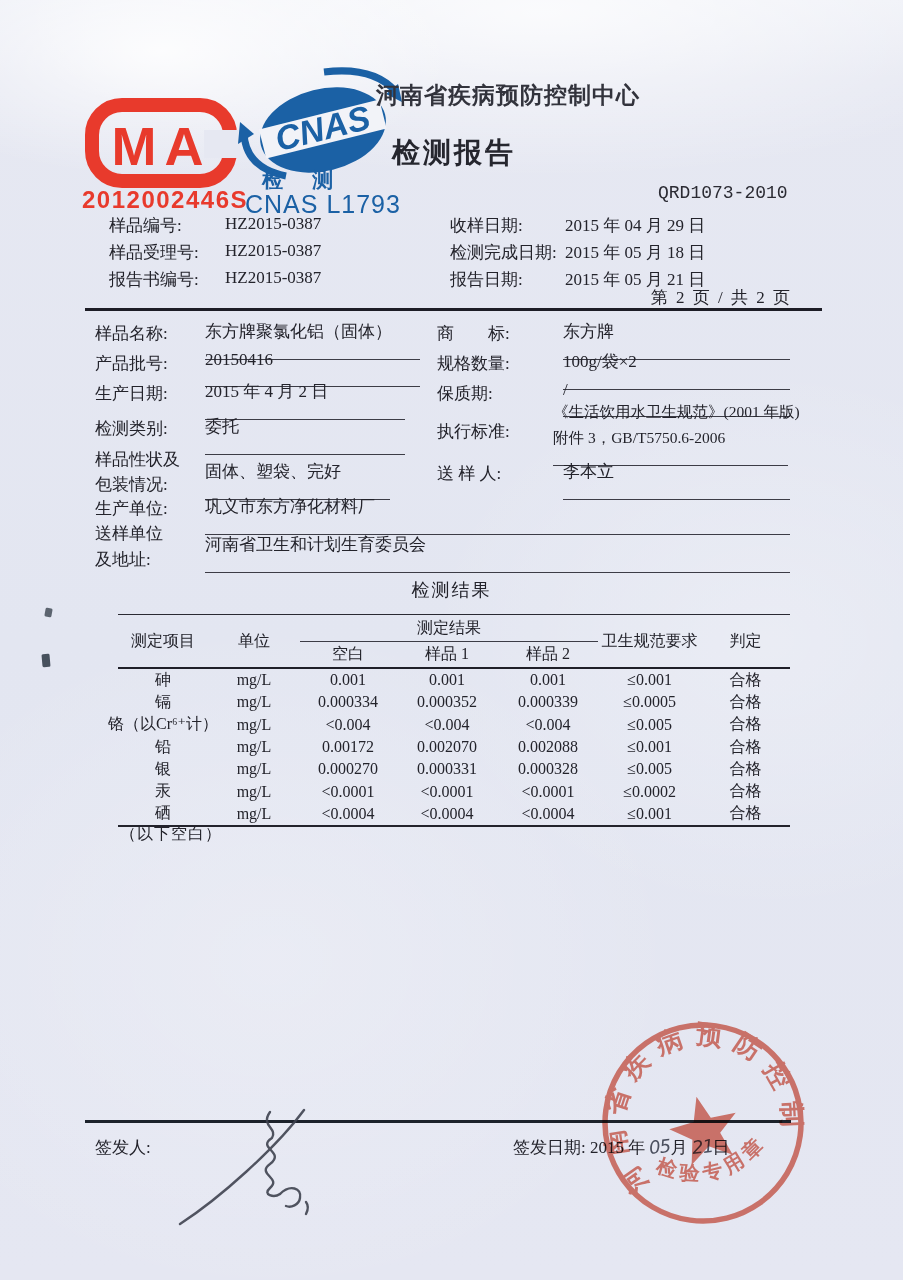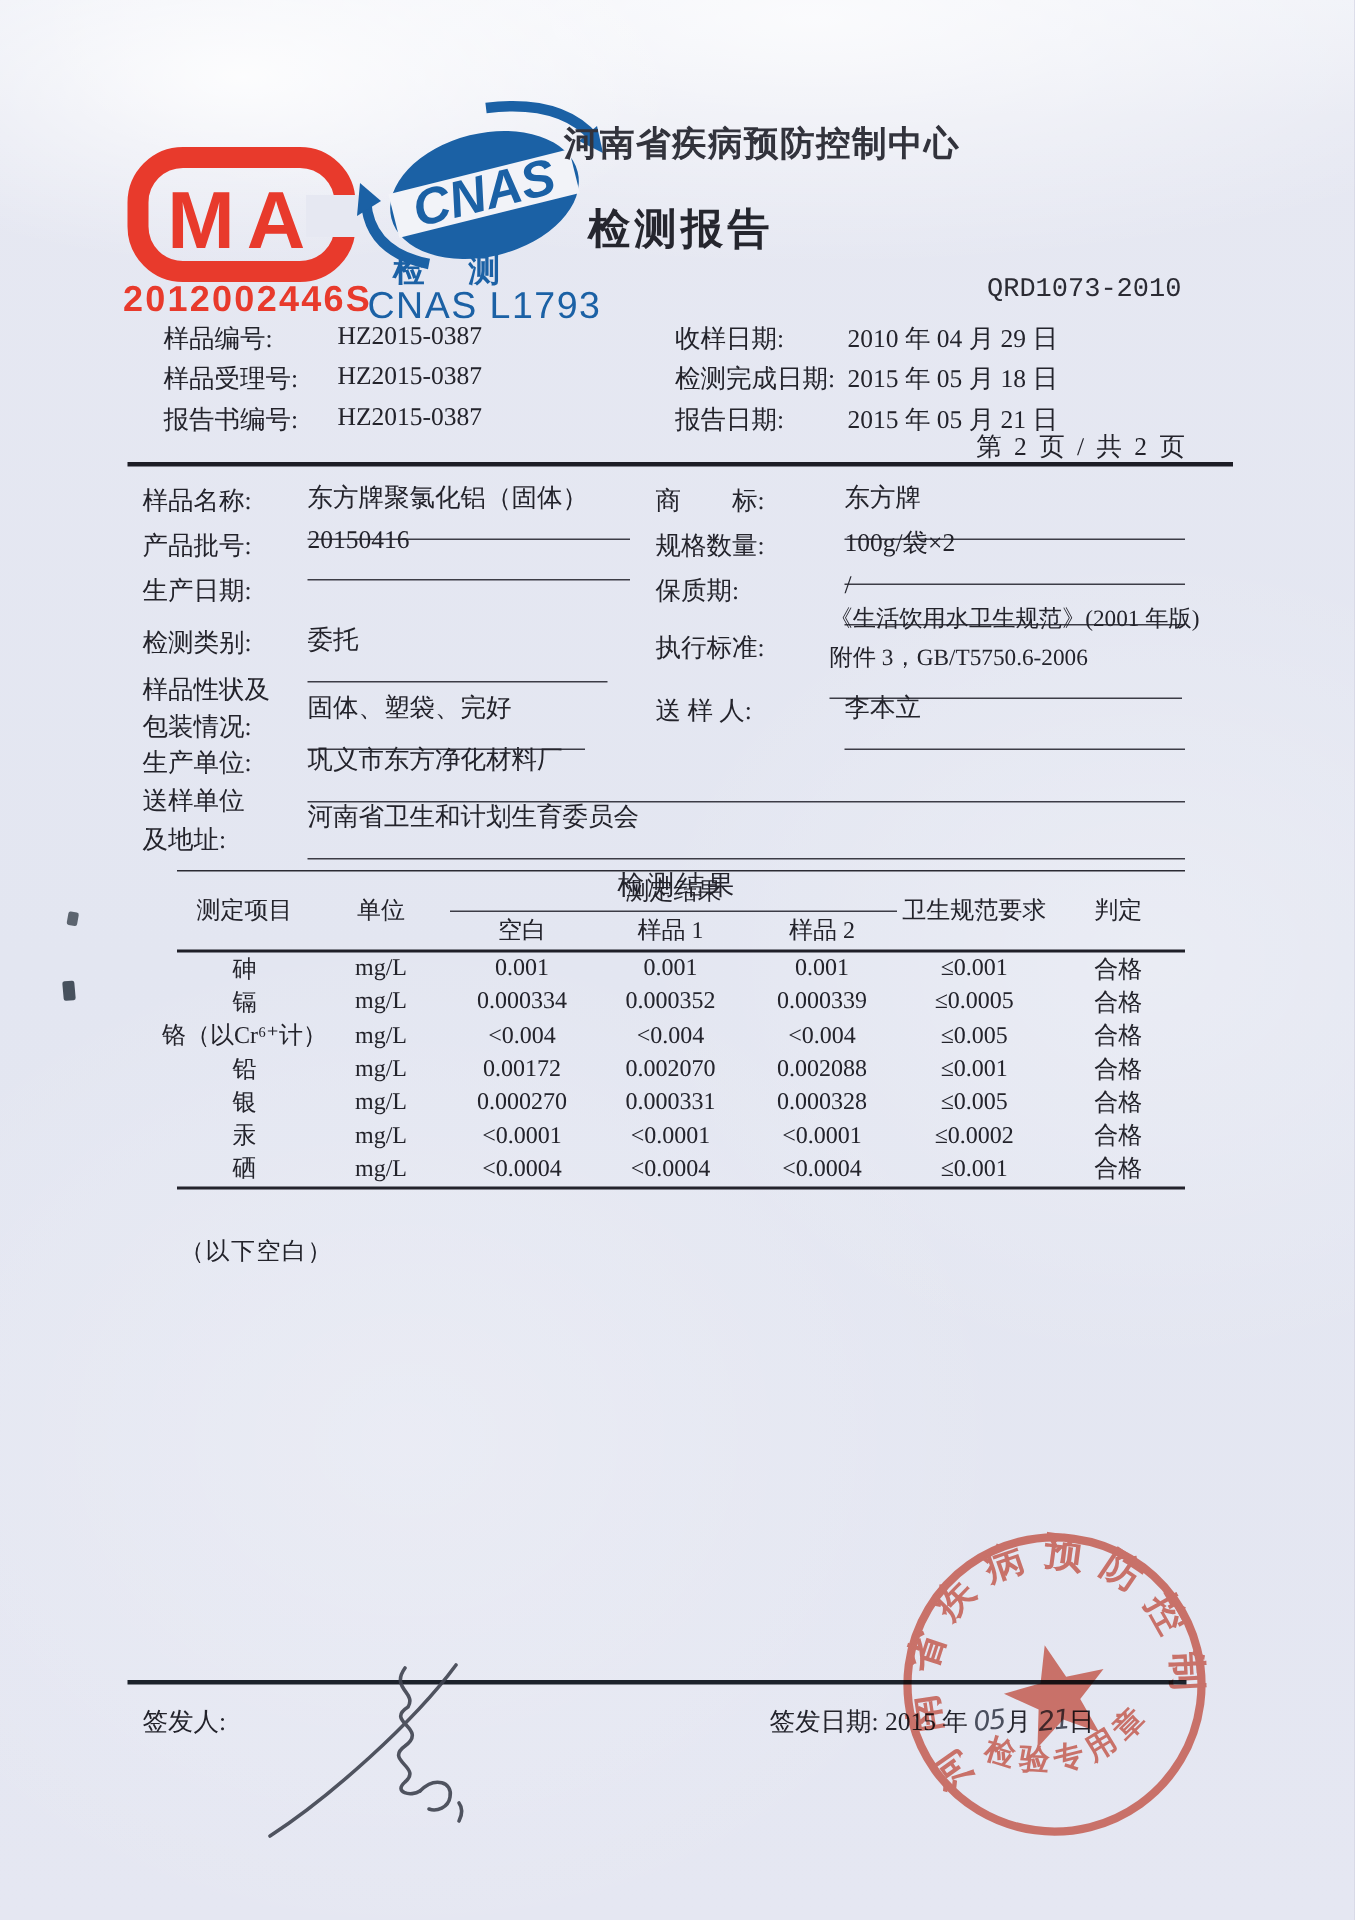--- a/index.html
+++ b/index.html
@@ -35,21 +35,21 @@
   
   .f-l{left:95px;font-size:17px;}
   .f-v{left:205px;font-size:17px;}
   .f-l2{left:437px;font-size:17px;}
   .f-v2{left:563px;font-size:17px;}
   .ul{border-bottom:1.2px solid #3c3c46;padding-bottom:16px;}
   .w215{width:215px;} .w200{width:200px;} .w227{width:227px;} .w185{width:185px;} .w585{width:585px;} .w235{width:235px;}
   .std1{font-size:15.5px;}
   
   .section-title{left:0;top:578px;width:903px;text-align:center;font-size:18px;letter-spacing:2px;position:absolute;}
-  .rt{position:absolute;left:118px;top:580px;width:672px;font-size:16px;}
+  .rt{position:absolute;left:118px;top:614px;width:672px;font-size:16px;}
   .rt-head{display:grid;grid-template-columns:90px 92px 96px 102px 100px 103px 89px;
            border-top:1.5px solid #2a2a33;border-bottom:2.5px solid #1f1f28;}
   .rt-head .hc{display:flex;align-items:center;justify-content:center;}
   .h-item{grid-row:1/3;grid-column:1;}
   .h-unit{grid-row:1/3;grid-column:2;}
   .h-group{grid-row:1;grid-column:3/6;height:26px;border-bottom:1.2px solid #3c3c46;}
   .h-blank{grid-row:2;grid-column:3;height:25px;}
   .h-s1{grid-row:2;grid-column:4;}
   .h-s2{grid-row:2;grid-column:5;}
   .h-limit{grid-row:1/3;grid-column:6;}
@@ -95,21 +95,21 @@
   <div class="abs cnas-jiance">检 测</div>
   <div class="abs sans cnas-code">CNAS L1793</div>
 
   <div class="abs sans org-title">河南省疾病预防控制中心</div>
   <div class="abs sans report-title">检测报告</div>
   <div class="abs mono doc-code">QRD1073-2010</div>
 
   <div class="abs m-l" style="top:214px;">样品编号:</div>
   <div class="abs m-v" style="top:214px;">HZ2015-0387</div>
   <div class="abs m-l2" style="top:214px;">收样日期:</div>
-  <div class="abs m-v2" style="top:214px;">2010 年 04 月 29 日</div>
+  <div class="abs m-v2" style="top:214px;">2015 年 04 月 29 日</div>
   <div class="abs m-l" style="top:241px;">样品受理号:</div>
   <div class="abs m-v" style="top:241px;">HZ2015-0387</div>
   <div class="abs m-l2" style="top:241px;">检测完成日期:</div>
   <div class="abs m-v2" style="top:241px;">2015 年 05 月 18 日</div>
   <div class="abs m-l" style="top:268px;">报告书编号:</div>
   <div class="abs m-v" style="top:268px;">HZ2015-0387</div>
   <div class="abs m-l2" style="top:268px;">报告日期:</div>
   <div class="abs m-v2" style="top:268px;">2015 年 05 月 21 日</div>
 
   <div class="abs page-ind">第 2 页 / 共 2 页</div>
@@ -119,20 +119,21 @@
   <div class="abs f-v ul w215" style="top:320px;">东方牌聚氯化铝（固体）</div>
   <div class="abs f-l2" style="top:322px;">商　　标:</div>
   <div class="abs f-v2 ul w227" style="top:320px;">东方牌</div>
 
   <div class="abs f-l" style="top:352px;">产品批号:</div>
   <div class="abs f-v ul w215" style="top:350px;">20150416</div>
   <div class="abs f-l2" style="top:352px;">规格数量:</div>
   <div class="abs f-v2 ul w227" style="top:350px;">100g/袋×2</div>
 
   <div class="abs f-l" style="top:382px;">生产日期:</div>
+  <div class="abs f-v ul w200" style="top:380px;">2015 年 4 月 2 日</div>
   <div class="abs f-l2" style="top:382px;">保质期:</div>
   <div class="abs f-v2 ul w227" style="top:380px;">/</div>
 
   <div class="abs f-l" style="top:417px;">检测类别:</div>
   <div class="abs f-v ul w200" style="top:415px;">委托</div>
   <div class="abs f-l2" style="top:420px;">执行标准:</div>
   <div class="abs std1" style="left:553px;top:402px;">《生活饮用水卫生规范》(2001 年版)</div>
   <div class="abs std1 ul w235" style="left:553px;top:428px;">附件 3，GB/T5750.6-2006</div>
 
   <div class="abs f-l" style="top:448px;">样品性状及</div>

